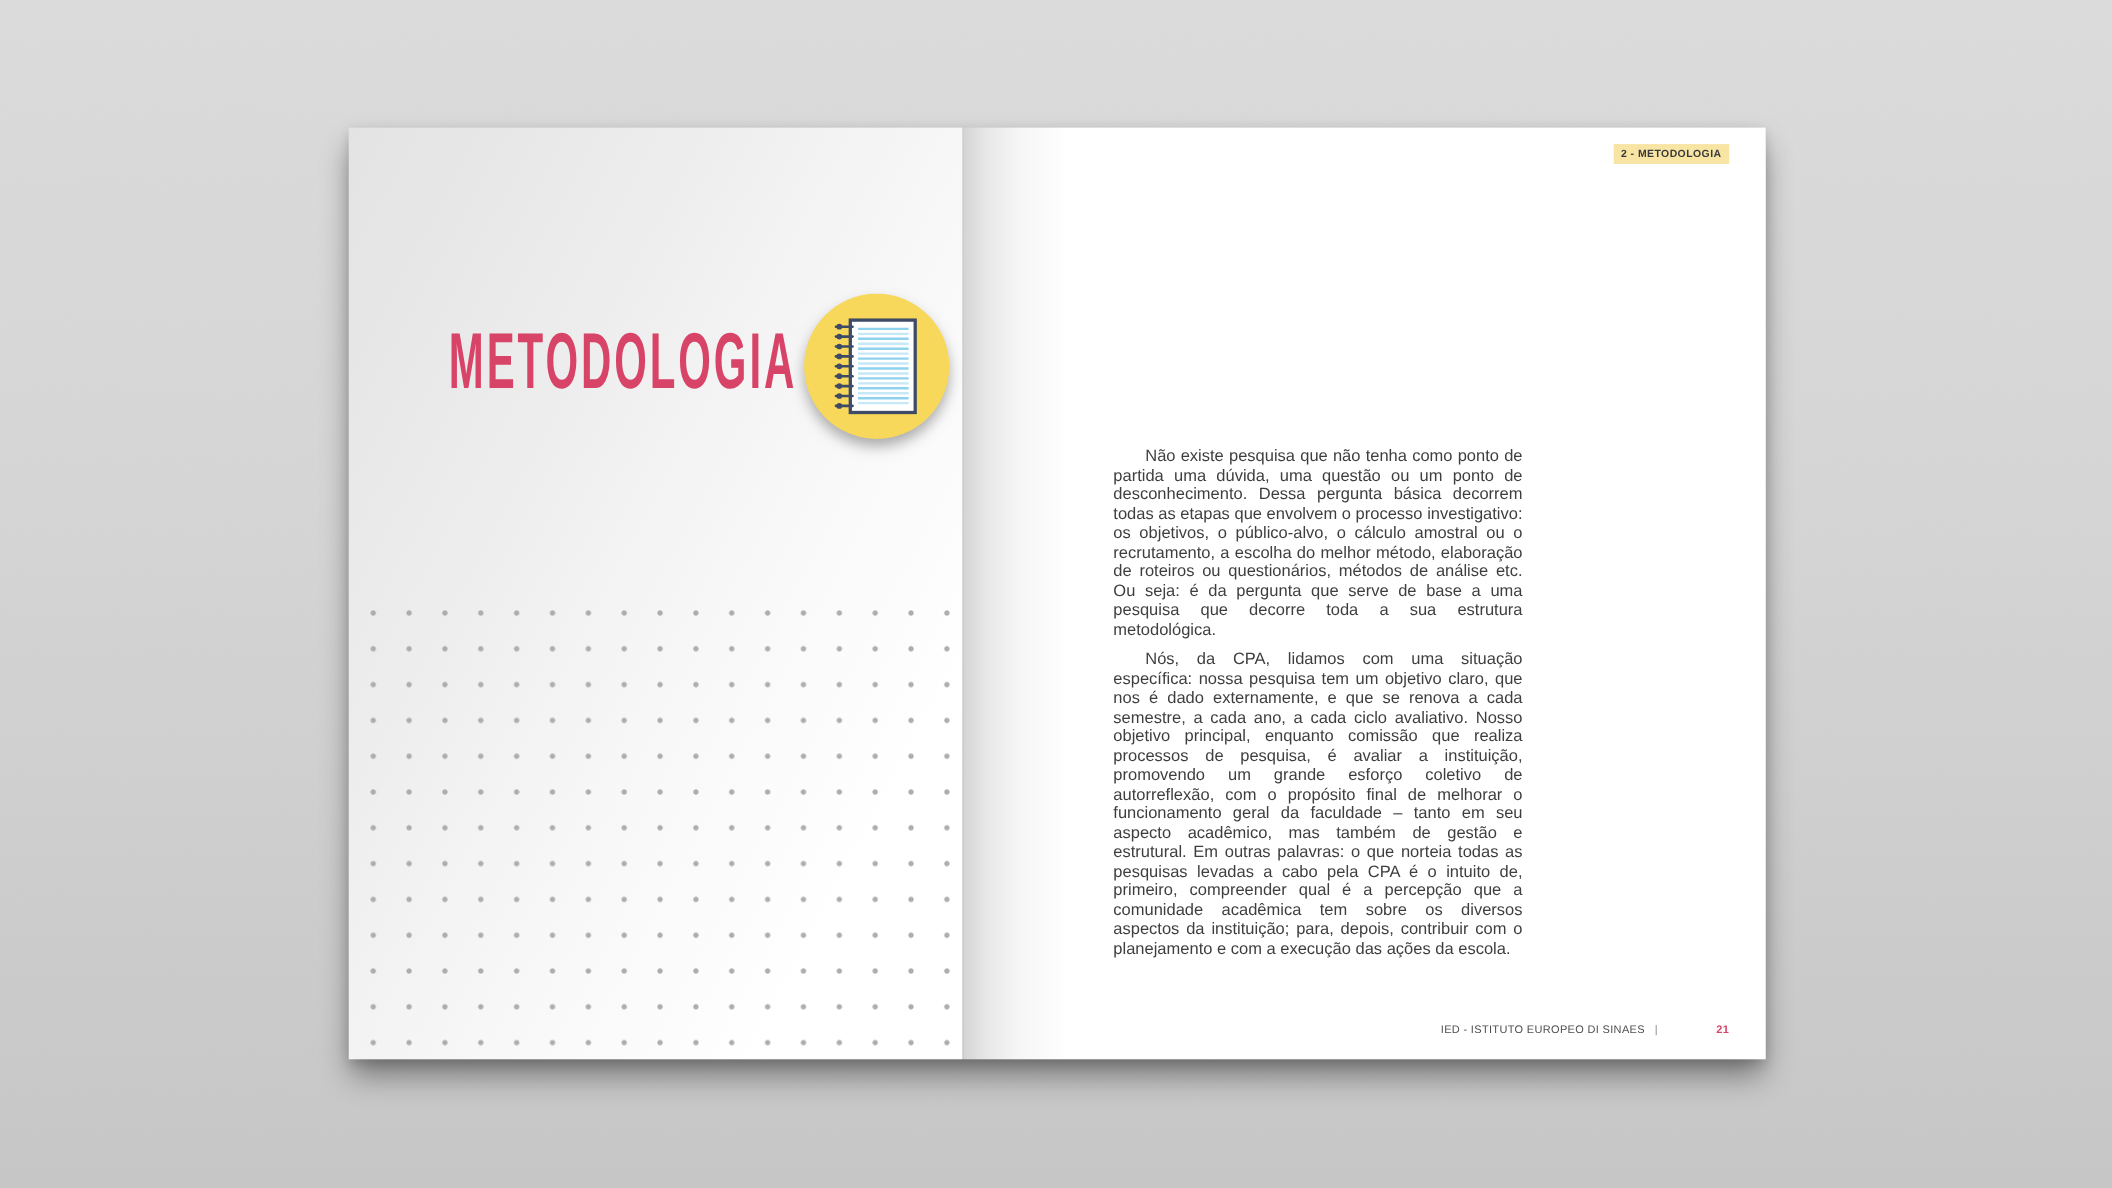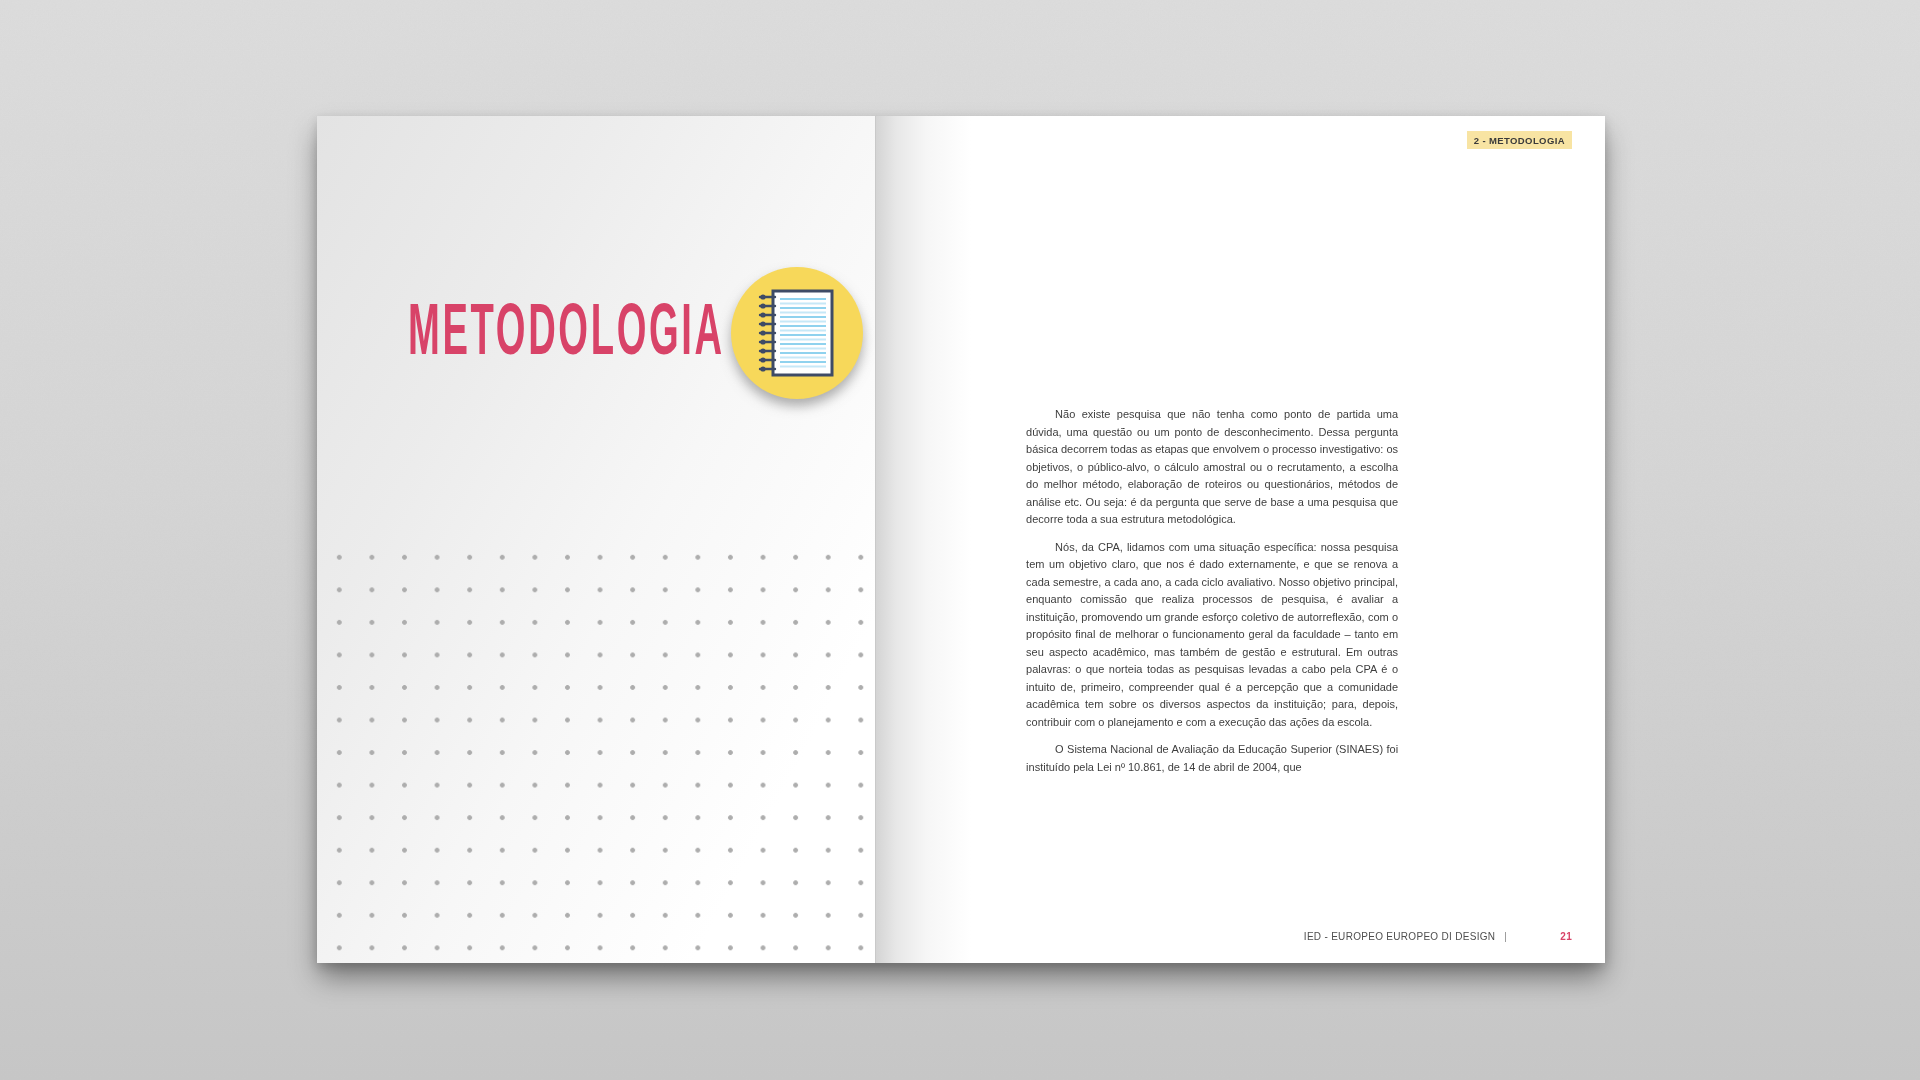--- a/index.html
+++ b/index.html
@@ -54,22 +54,22 @@
   }
 
   
   .running-header {
     position: absolute; top: 15px; right: 33px;
     padding: 4px 7px 3px 7px;
     font-size: 9.5px; font-weight: bold; letter-spacing: 0.4px;
     color: #3A3A3A;
   }
   .body-text {
-    position: absolute; left: 150px; top: 290px; width: 372px;
-    font-size: 11px; line-height: 17.5px;
+    position: absolute; left: 136px; top: 290px; width: 372px;
+    font-size: 15px; line-height: 17.5px;
     color: #3E3E3E;
     text-align: justify;
   }
   .body-text p { margin: 0 0 10px 0; text-indent: 29px; }
   .page-footer {
     position: absolute; right: 33px; bottom: 21px;
     font-size: 10px; letter-spacing: 0.3px; color: #4E4E4E;
     white-space: nowrap;
   }
   .page-footer .sep { margin: 0 9px; color: #8A8A8A; }
@@ -144,20 +144,19 @@
     <div class="dot-grid"></div>
   </div>
 
   <div class="page page-right">
 
     <div class="running-header" style="background:#F8E4A3;">2 - METODOLOGIA</div>
 
     <div class="body-text">
       <p>Não existe pesquisa que não tenha como ponto de partida uma dúvida, uma questão ou um ponto de desconhecimento. Dessa pergunta básica decorrem todas as etapas que envolvem o processo investigativo: os objetivos, o público-alvo, o cálculo amostral ou o recrutamento, a escolha do melhor método, elaboração de roteiros ou questionários, métodos de análise etc. Ou seja: é da pergunta que serve de base a uma pesquisa que decorre toda a sua estrutura metodológica.</p>
       <p>Nós, da CPA, lidamos com uma situação específica: nossa pesquisa tem um objetivo claro, que nos é dado externamente, e que se renova a cada semestre, a cada ano, a cada ciclo avaliativo. Nosso objetivo principal, enquanto comissão que realiza processos de pesquisa, é avaliar a instituição, promovendo um grande esforço coletivo de autorreflexão, com o propósito final de melhorar o funcionamento geral da faculdade – tanto em seu aspecto acadêmico, mas também de gestão e estrutural. Em outras palavras: o que norteia todas as pesquisas levadas a cabo pela CPA é o intuito de, primeiro, compreender qual é a percepção que a comunidade acadêmica tem sobre os diversos aspectos da instituição; para, depois, contribuir com o planejamento e com a execução das ações da escola.</p>
-      <p>O Sistema Nacional de Avaliação da Educação Superior (SINAES) foi instituído pela Lei nº 10.861, de 14 de abril de 2004, que</p>
     </div>
 
     <div class="page-footer">
-      <span>IED - EUROPEO EUROPEO DI DESIGN</span><span class="sep">|</span><span style="color:#D84368; font-weight:bold;margin-left:44px;">21</span>
+      <span>IED - ISTITUTO EUROPEO DI SINAES</span><span class="sep">|</span><span style="color:#D84368; font-weight:bold;margin-left:44px;">21</span>
     </div>
   </div>
 </div>
 
 </body></html>

